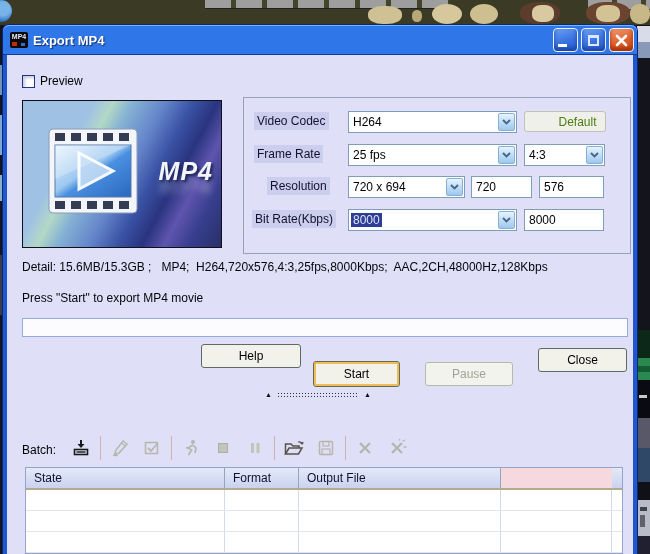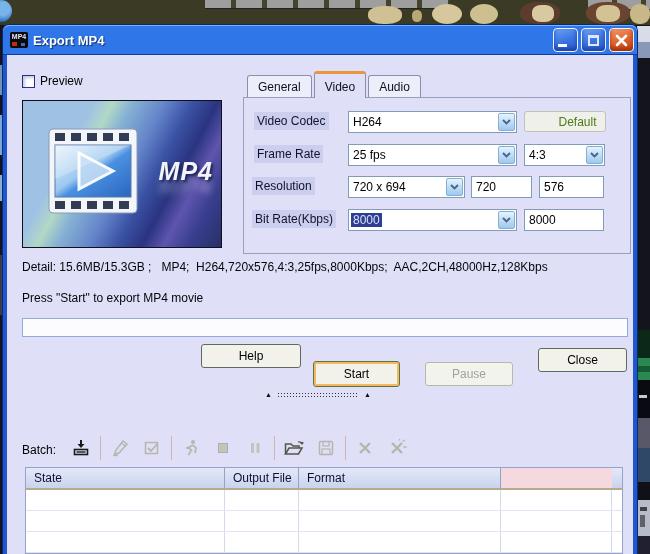--- a/index.html
+++ b/index.html
@@ -199,25 +199,20 @@
                 <stop offset="1" stop-color="#2a66c0"></stop>
             </linearGradient>
           </defs>
           <rect x="8" y="18" width="76" height="52" fill="url(#pg)" stroke="#5878a8"></rect>
           <path d="M32 26 L66 44 L32 62 Z" fill="#bcd8f4" stroke="#ffffff" stroke-width="3" opacity="0.95"></path>
           <path d="M8 18 L84 18 L8 52 Z" fill="#ffffff" opacity="0.25"></path>
         </svg>
         <span class="mp4-big">MP4</span>
       </div>
 
-      <div class="tabs">
-        <div class="tab">General</div>
-        <div class="tab active">Video</div>
-        <div class="tab">Audio</div>
-      </div>
 
       <div class="panel">
 
         <span class="f-label" style="left:10px;top:14px;">Video Codec</span>
         <div class="combo" style="left:104px;top:13px;width:169px;">
           <span class="val">H264</span>
           <span class="combo-btn">
             <svg width="9" height="6" viewBox="0 0 9 6">
                 <path d="M1 1l3.5 3.5L8 1" fill="none" stroke="#4d6185" stroke-width="1.8"></path>
               </svg>
@@ -236,21 +231,21 @@
         </div>
         <div class="combo" style="left:280px;top:46px;width:81px;">
           <span class="val">4:3</span>
           <span class="combo-btn">
             <svg width="9" height="6" viewBox="0 0 9 6">
                 <path d="M1 1l3.5 3.5L8 1" fill="none" stroke="#4d6185" stroke-width="1.8"></path>
               </svg>
           </span>
         </div>
 
-        <span class="f-label" style="left:8px;top:79px;">Resolution</span>
+        <span class="f-label" style="left:23px;top:79px;">Resolution</span>
         <div class="combo" style="left:104px;top:78px;width:117px;">
           <span class="val">720 x 694</span>
           <span class="combo-btn">
             <svg width="9" height="6" viewBox="0 0 9 6">
                 <path d="M1 1l3.5 3.5L8 1" fill="none" stroke="#4d6185" stroke-width="1.8"></path>
               </svg>
           </span>
         </div>
         <input class="txt" style="left: 227px; top: 78px; width: 61px;" value="720">
         <input class="txt" style="left: 295px; top: 78px; width: 65px;" value="576">
@@ -349,22 +344,22 @@
           <svg width="20" height="20" viewBox="0 0 20 20">
             <path d="M5 5l10 10M15 5L5 15" stroke="#b6b6ae" stroke-width="2.4"></path>
             <path d="M15.5 3.5L18 2M16.5 9h3M12 2.5L13 1" stroke="#b6b6ae" stroke-width="1.3"></path>
           </svg>
         </span>
       </div>
 
       <div class="batch-table">
         <div class="thead">
           <div class="th">State</div>
+          <div class="th">Format</div>
           <div class="th">Output File</div>
-          <div class="th">Format</div>
           <div class="th pink"></div>
         </div>
         <div class="trow">
             <div class="td"></div>
             <div class="td"></div>
             <div class="td"></div>
             <div class="td"></div>
             <div class="td"></div>
           </div>
         <div class="trow">

